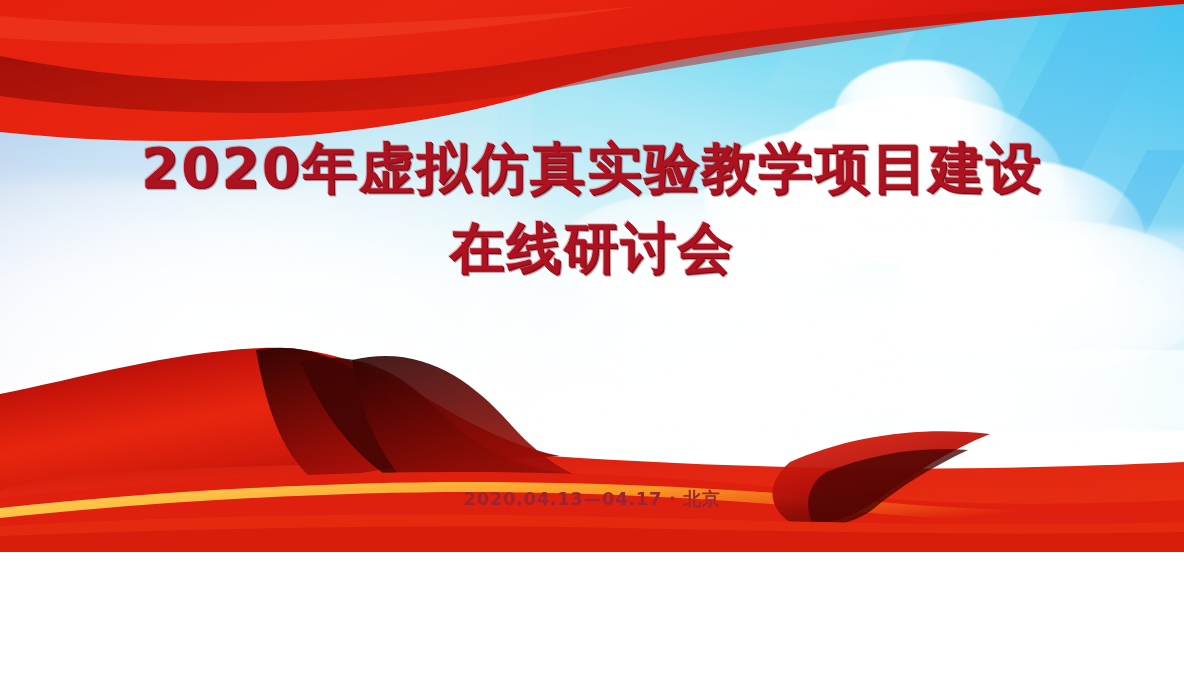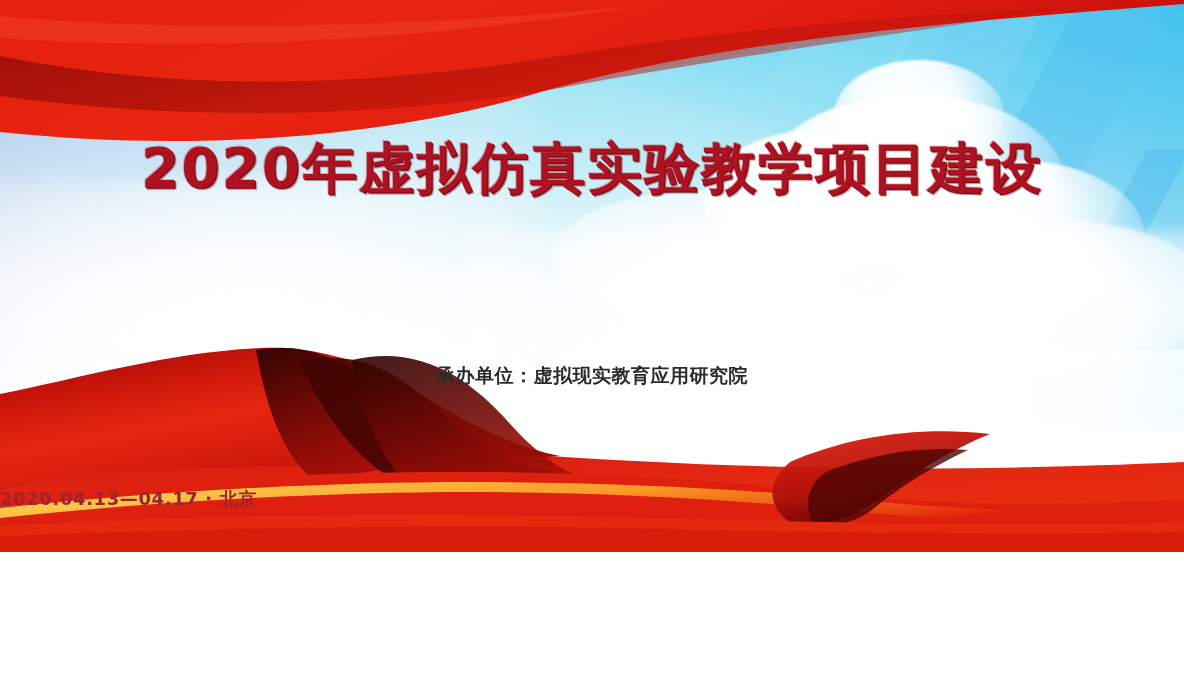--- a/index.html
+++ b/index.html
@@ -151,21 +151,21 @@
     font-family: "DejaVu Sans", "Liberation Sans", sans-serif;
     white-space: nowrap;
   }
   .org-label { }
   .org-value { }
 
   .date-line {
     position: absolute;
     left: 0; right: 0;
     top: 487px;
-    text-align: left;
+    text-align: center;
     font-size: 18px;
     font-weight: 700;
     letter-spacing: 0.6px;
     color: #9c2430;
     font-family: "DejaVu Sans", "Liberation Sans", sans-serif;
     white-space: nowrap;
   }
 </style>
 </head>
 <body>
@@ -275,23 +275,21 @@
              C852,202 830,206 812,200 C804,182 808,162 826,150 Z" fill="#4a0503" opacity="0.8"></path>
 
     <path d="M0,204 C180,194 380,190 560,194 C760,198 960,206 1184,200
              L1184,230 L0,230 Z" fill="#e4290f"></path>
     <path d="M0,214 C200,206 420,202 620,206 C820,210 1000,214 1184,210
              L1184,230 L0,230 Z" fill="#d41a0b" opacity="0.75"></path>
   </svg>
 
   <div class="title-block">
     <div class="title-line">2020年虚拟仿真实验教学项目建设</div>
+    <div class="title-line">在线研讨会</div>
   </div>
 
   <div class="org-block">
-    <div class="org-row">
-      <span class="org-label">承办单位：</span><span class="org-value">虚拟现实教育应用研究院</span>
-    </div>
   </div>
 
   <div class="date-line">2020.04.13—04.17 · 北京</div>
 
 </div>
 
 </body></html>

